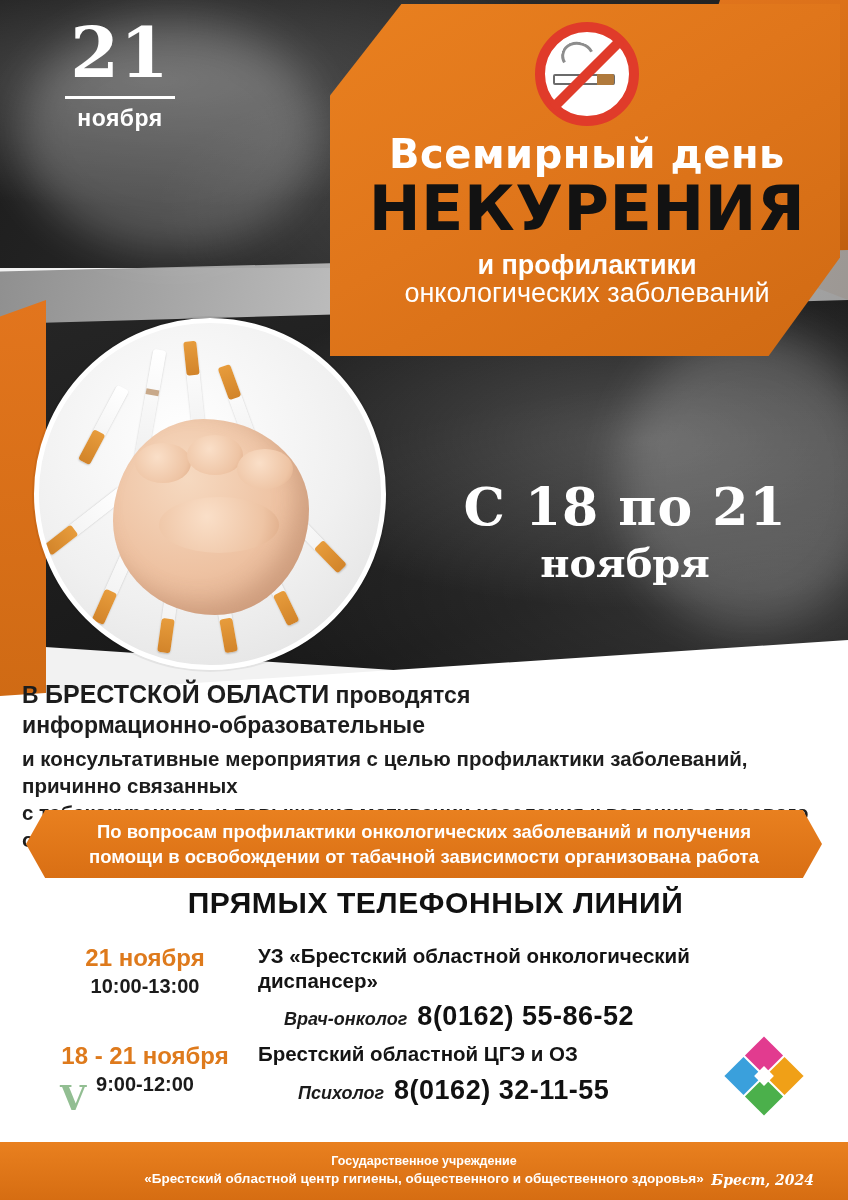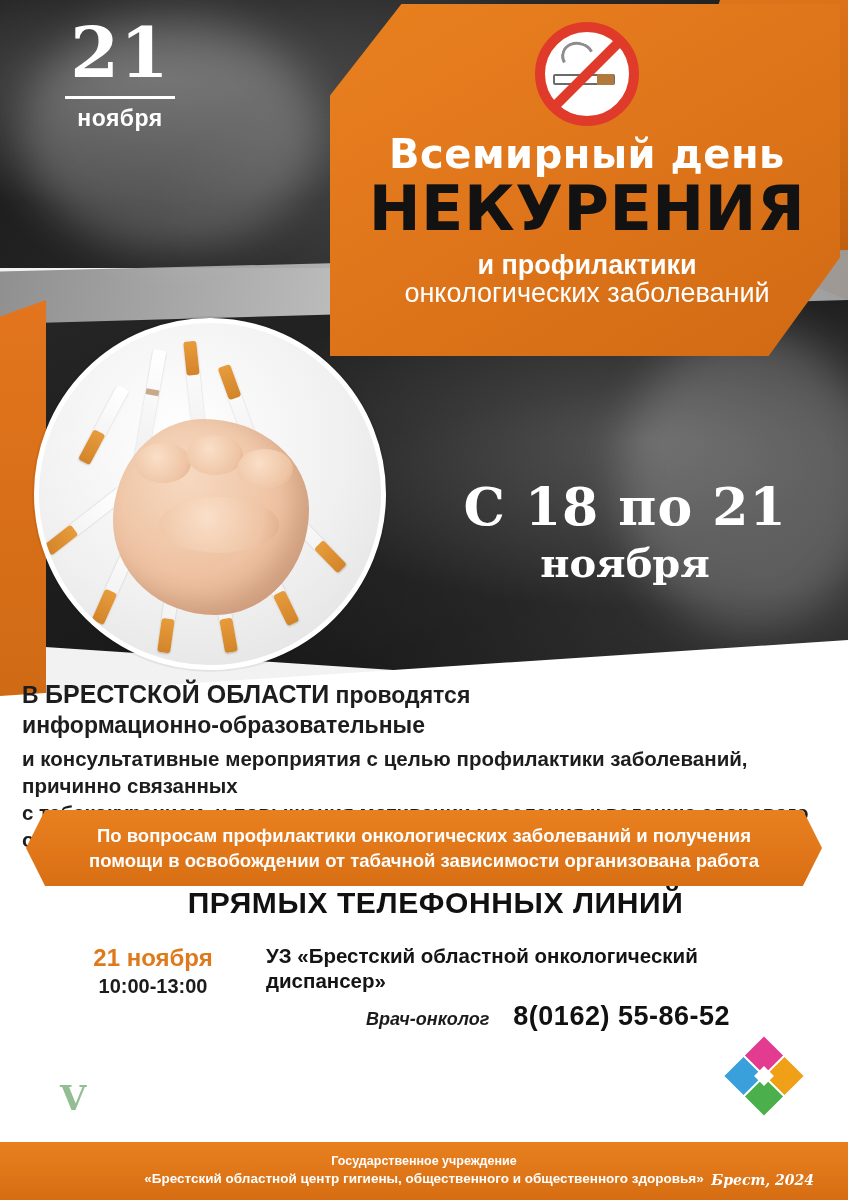--- a/index.html
+++ b/index.html
@@ -181,54 +181,54 @@
   }
   .body-text .lead {
     font-size: 23px; font-weight: 700; line-height: 1.30;
   }
   .body-text .lead .cap { font-size: 25px; }
   .body-text .rest {
     font-size: 20.5px; font-weight: 600; line-height: 1.32; margin-top: 4px;
   }
 
   .ribbon {
-    position: absolute; left: 26px; top: 810px; width: 796px; height: 76px;
+    position: absolute; left: 26px; top: 810px; width: 796px; height: 68px;
     background: linear-gradient(180deg,#e9801f 0%, #d96f14 100%);
     clip-path: polygon(2.4% 0, 97.6% 0, 100% 50%, 97.6% 100%, 2.4% 100%, 0 50%);
     z-index: 8;
     display: flex; flex-direction: column; align-items: center; justify-content: center;
     color: #fff; text-align: center;
   }
   .ribbon div { font-size: 18.5px; font-weight: 700; line-height: 1.36; }
 
   .hotline-title {
     position: absolute; left: 0; top: 886px; width: 848px; text-align: center;
     font-size: 30px; font-weight: 700; color: #111; letter-spacing: .6px; z-index: 8; padding-left: 23px;
   }
 
   
   .row {
-    position: absolute; left: 64px; width: 740px; z-index: 8;
+    position: absolute; left: 56px; width: 740px; z-index: 8;
     display: flex; align-items: flex-start;
   }
   .row.r1 { top: 944px; }
   .row.r2 { top: 1042px; }
   .row .when { width: 178px; text-align: center; flex: none; }
   .row .when .d {
     font-size: 24px; font-weight: 700; color: #de7a1c; line-height: 1.15;
   }
   .row .when .t {
     font-size: 20px; font-weight: 600; color: #1b1b1b; margin-top: 3px;
   }
   .row .info { flex: 1; padding-left: 16px; }
   .row .org {
     font-size: 20.5px; font-weight: 700; color: #141414; line-height: 1.2;
   }
   .row .phoneline {
-    display: flex; align-items: baseline; gap: 24px; margin-top: 8px; justify-content: center;
+    display: flex; align-items: baseline; gap: 10px; margin-top: 8px;
   }
   .row .role {
     font-size: 18px; font-style: italic; font-weight: 700; color: #1b1b1b;
   }
   .row .phone {
     font-size: 27px; font-weight: 700; color: #111; letter-spacing: .5px;
   }
   .row.r1 .info { padding-left: 24px; }
   .row.r2 .info { padding-left: 24px; }
   .row.r1 .phoneline { padding-left: 26px; }
@@ -380,20 +380,33 @@
     </div>
     <div class="info">
       <div class="org">УЗ «Брестский областной онкологический диспансер»</div>
       <div class="phoneline">
         <span class="role">Врач-онколог</span>
         <span class="phone">8(0162) 55-86-52</span>
       </div>
     </div>
   </div>
 
+  <div class="row r2">
+    <div class="when">
+      <div class="d">18 - 21 ноября</div>
+      <div class="t">9:00-12:00</div>
+    </div>
+    <div class="info">
+      <div class="org">Брестский областной ЦГЭ и ОЗ</div>
+      <div class="phoneline">
+        <span class="role">Психолог</span>
+        <span class="phone">8(0162) 32-11-55</span>
+      </div>
+    </div>
+  </div>
 
   <div class="watermark">V</div>
 
   <div class="logo">
     <span class="s1"></span>
       <span class="s2"></span>
       <span class="s3"></span>
       <span class="s4"></span>
     <span class="dot"></span>
   </div>

